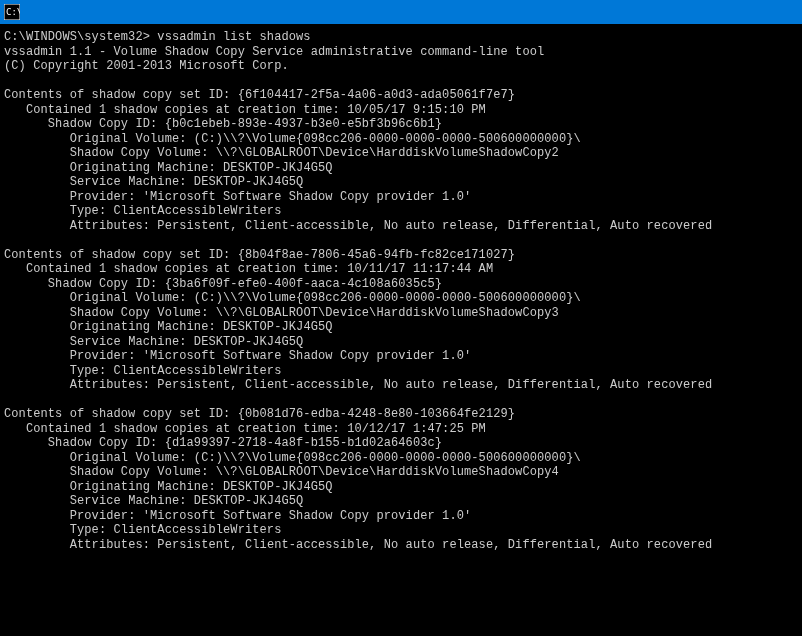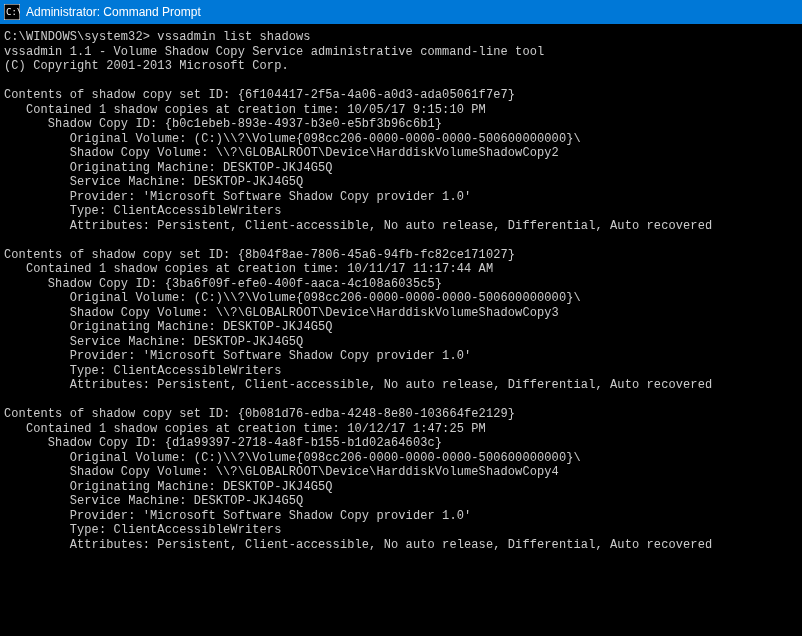--- a/index.html
+++ b/index.html
@@ -48,21 +48,20 @@
 </head>
 <body>
 
 <div class="titlebar">
   <span class="sysicon">
     <svg viewBox="0 0 16 16">
       <rect x="0" y="0" width="16" height="16" fill="#000" stroke="#fff" stroke-width="1"></rect>
       <text x="2" y="11" font-size="9" font-family="Consolas,monospace" fill="#fff">C:\</text>
     </svg>
   </span>
-  <span>Administrator: Command Prompt</span>
 </div>
 
 <div class="terminal"><span><span>C:\WINDOWS\system32&gt;</span> <span>vssadmin list shadows</span></span>
 <span>vssadmin 1.1 - Volume Shadow Copy Service administrative command-line tool</span>
 <span>(C) Copyright 2001-2013 Microsoft Corp.</span>
 
 <span><span>Contents of shadow copy set ID:</span> <span>{6f104417-2f5a-4a06-a0d3-ada05061f7e7}</span></span>
    <span><span>Contained 1 shadow copies at creation time:</span> <span>10/05/17 9:15:10 PM</span></span>
       <span><span>Shadow Copy ID:</span> <span>{b0c1ebeb-893e-4937-b3e0-e5bf3b96c6b1}</span></span>
          <span><span>Original Volume:</span> <span>(C:)\\?\Volume{098cc206-0000-0000-0000-500600000000}\</span></span>

